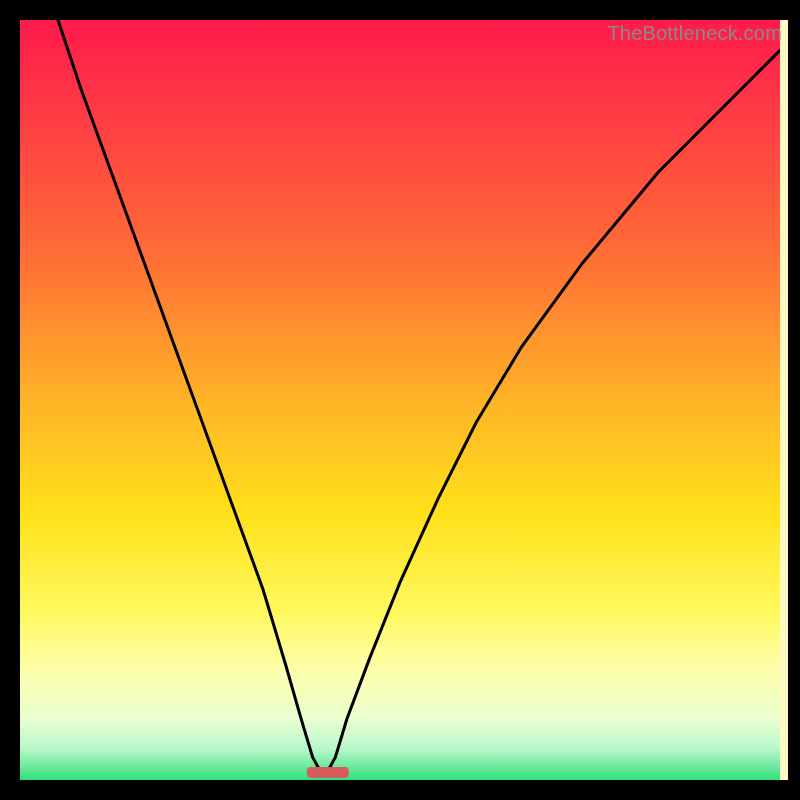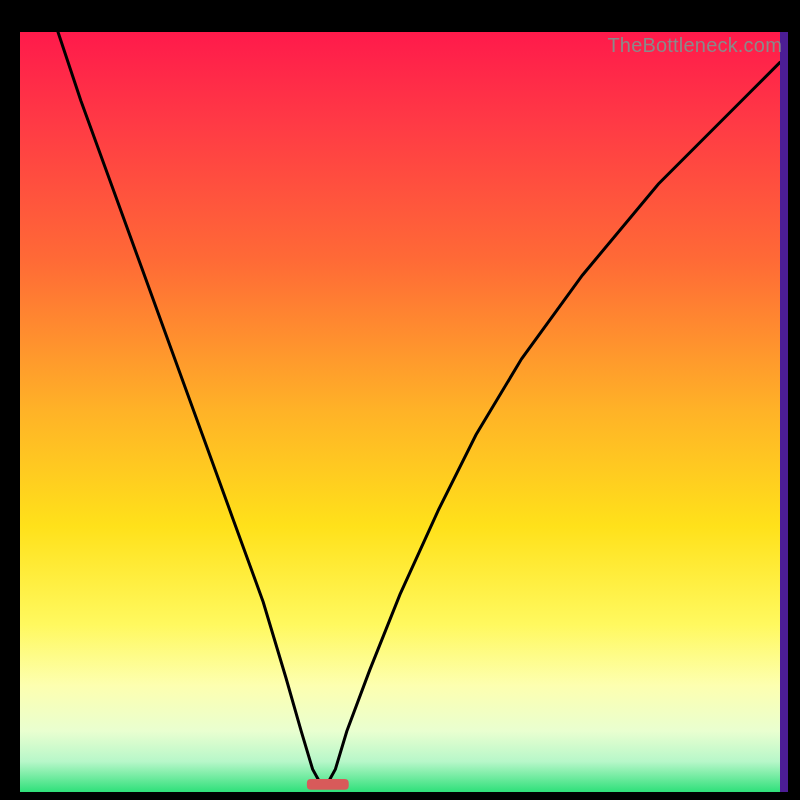--- a/index.html
+++ b/index.html
@@ -10,22 +10,21 @@
     background: #000;
     overflow: hidden;
     font-family: Arial, Helvetica, sans-serif;
   }
   .frame {
     position: absolute;
     top: 20px;
     left: 20px;
     width: 768px;
     height: 760px;
-    background: #4c1d95;
-    margin-top: 12px;
+    background: #fef9c3;
   }
   .plot-area {
     position: absolute;
     top: 0;
     left: 0;
     width: 760px;
     height: 760px;
   }
   .watermark {
     position: absolute;

